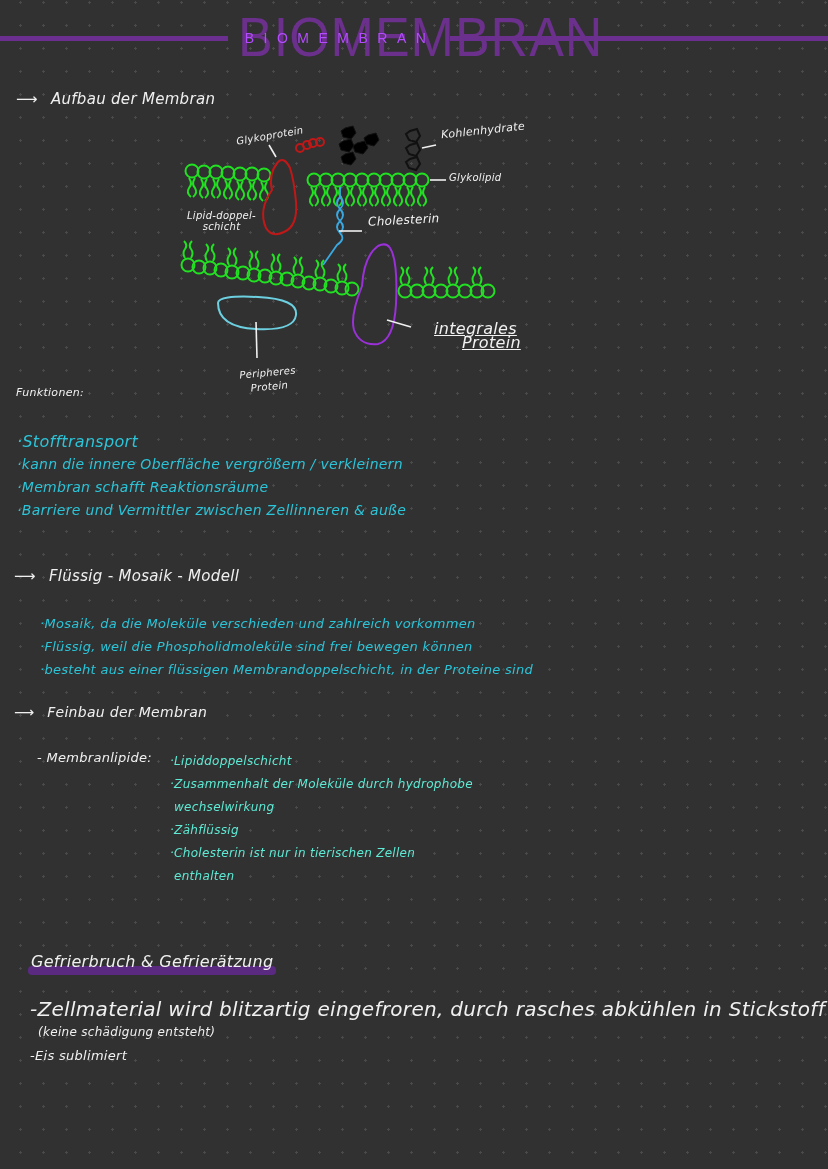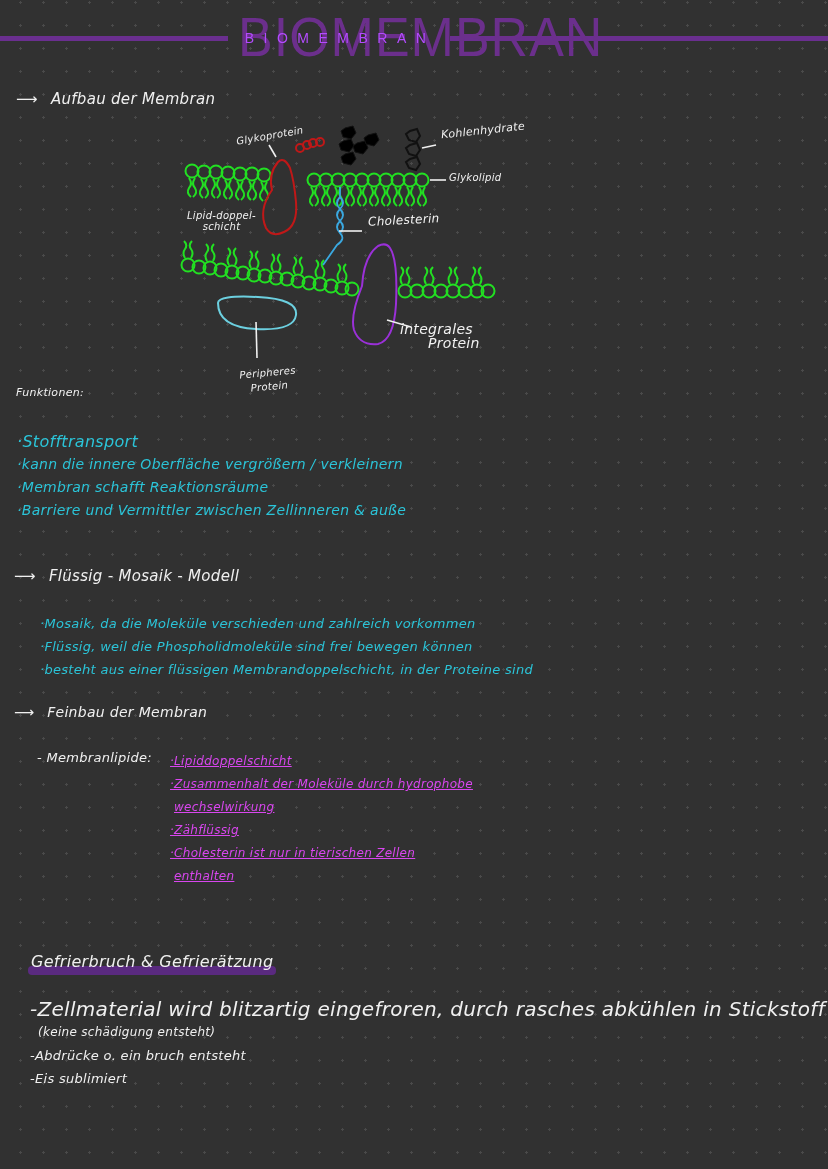--- a/index.html
+++ b/index.html
@@ -22,21 +22,21 @@
     font-family:"Liberation Sans", sans-serif; font-size:52px; line-height:62px;
     color:#6b2f8c; letter-spacing:1px; transform:scaleY(1.05); text-align:center;
   }
   .title-small {
     position:absolute; left:240px; top:30px; width:200px;
     font-family:"Liberation Sans", sans-serif; font-size:14px; color:#b44bff;
     letter-spacing:9.5px; text-align:center;
   }
   .white { color:#f0f0f0; }
   .cyan { color:#2bc4d8; }
-  .purple { color:#d946ef;text-decoration:underline; }
+  .purple { color:#5eead4; }
   .label-sm { font-size:11px; color:#f2f2f2; }
   .section-under {
     position:absolute; height:9px; background:#5a2a80; border-radius:4px;
   }
   svg { position:absolute; overflow:visible; }
 </style>
 </head>
 <body>
 
 <div class="header-bar" style="left:0;width:228px;"></div>
@@ -176,21 +176,21 @@
   </svg>
 
   <div class="abs hand label-sm" style="left:236px;top:130px;transform:rotate(-10deg);font-size:10px;">Glykoprotein</div>
   <div class="abs hand label-sm" style="left:441px;top:124px;transform:rotate(-6deg);">Kohlenhydrate</div>
   <div class="abs hand label-sm" style="left:449px;top:172px;font-size:10px;">Glykolipid</div>
   <div class="abs hand label-sm" style="left:187px;top:210px;font-size:10px;line-height:11px;text-align:center;">
     <div>Lipid-doppel-</div>
     <div>schicht</div>
   </div>
   <div class="abs hand label-sm" style="left:368px;top:213px;font-size:12px;transform:rotate(-3deg);">Cholesterin</div>
-  <div class="abs hand label-sm" style="left:400px;top:322px;font-size:14px;line-height:14px;">
+  <div class="abs hand label-sm" style="left:434px;top:322px;font-size:16px;line-height:14px;text-decoration:underline;">
     <div>integrales</div>
     <div style="padding-left:28px;">Protein</div>
   </div>
   <div class="abs hand label-sm" style="left:240px;top:366px;font-size:10px;line-height:14px;transform:rotate(-5deg);">
     <div>Peripheres</div>
     <div style="padding-left:10px;">Protein</div>
   </div>
 </div>
 
 <div class="abs hand white" style="left:16px;top:386px;font-size:11px;">Funktionen:</div>
@@ -223,15 +223,14 @@
   <div>·Zähflüssig</div>
   <div>·Cholesterin ist nur in tierischen Zellen</div>
   <div style="padding-left:4px;">enthalten</div>
 </div>
 
 <div class="section-under" style="left:28px;top:966px;width:248px;"></div>
 <div class="abs hand white" style="left:31px;top:952px;font-size:16px;">Gefrierbruch &amp; Gefrierätzung</div>
 <div class="abs hand white" style="left:30px;top:998px;font-size:14px;line-height:23px;">
   <div style="font-size:20px;">-Zellmaterial wird blitzartig eingefroren, durch rasches abkühlen in Stickstoff</div>
   <div style="padding-left:8px;font-size:12px;">(keine schädigung entsteht)</div>
-  <div style="font-size:13px;">-Abdrücke o. ein bruch entsteht</div>
   <div style="font-size:13px;">-Eis sublimiert</div>
 </div>
 
 </body></html>

